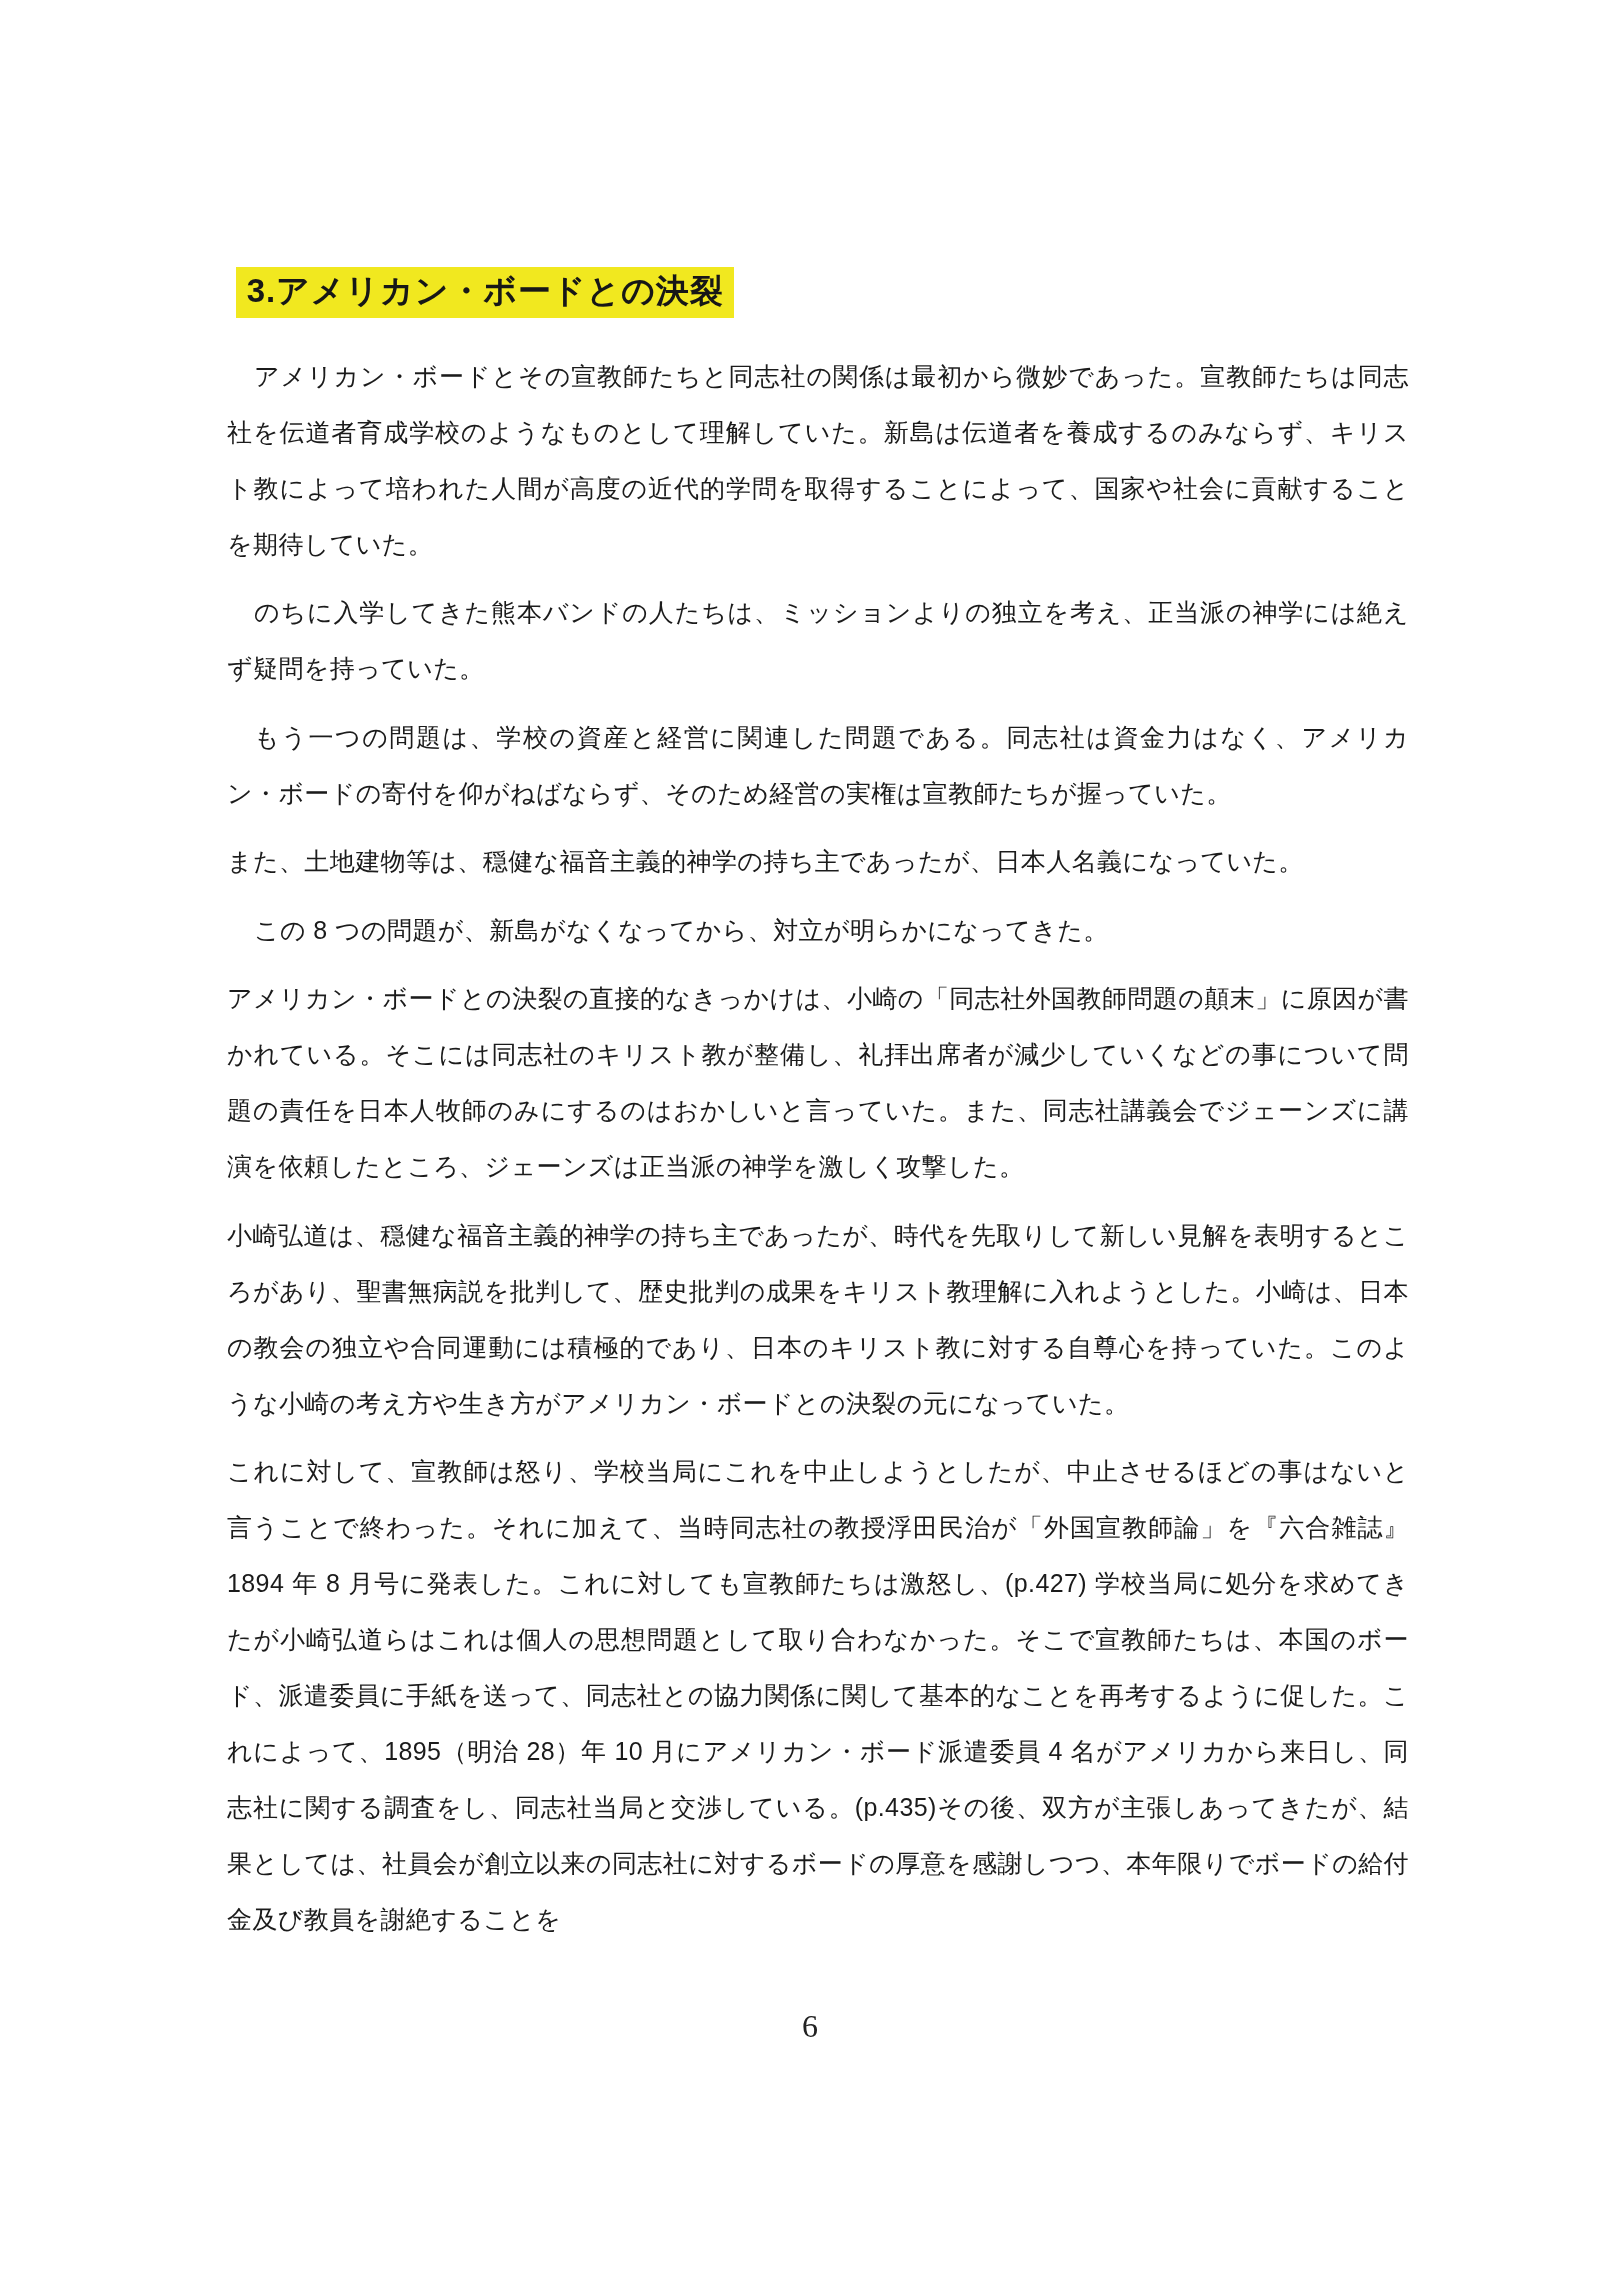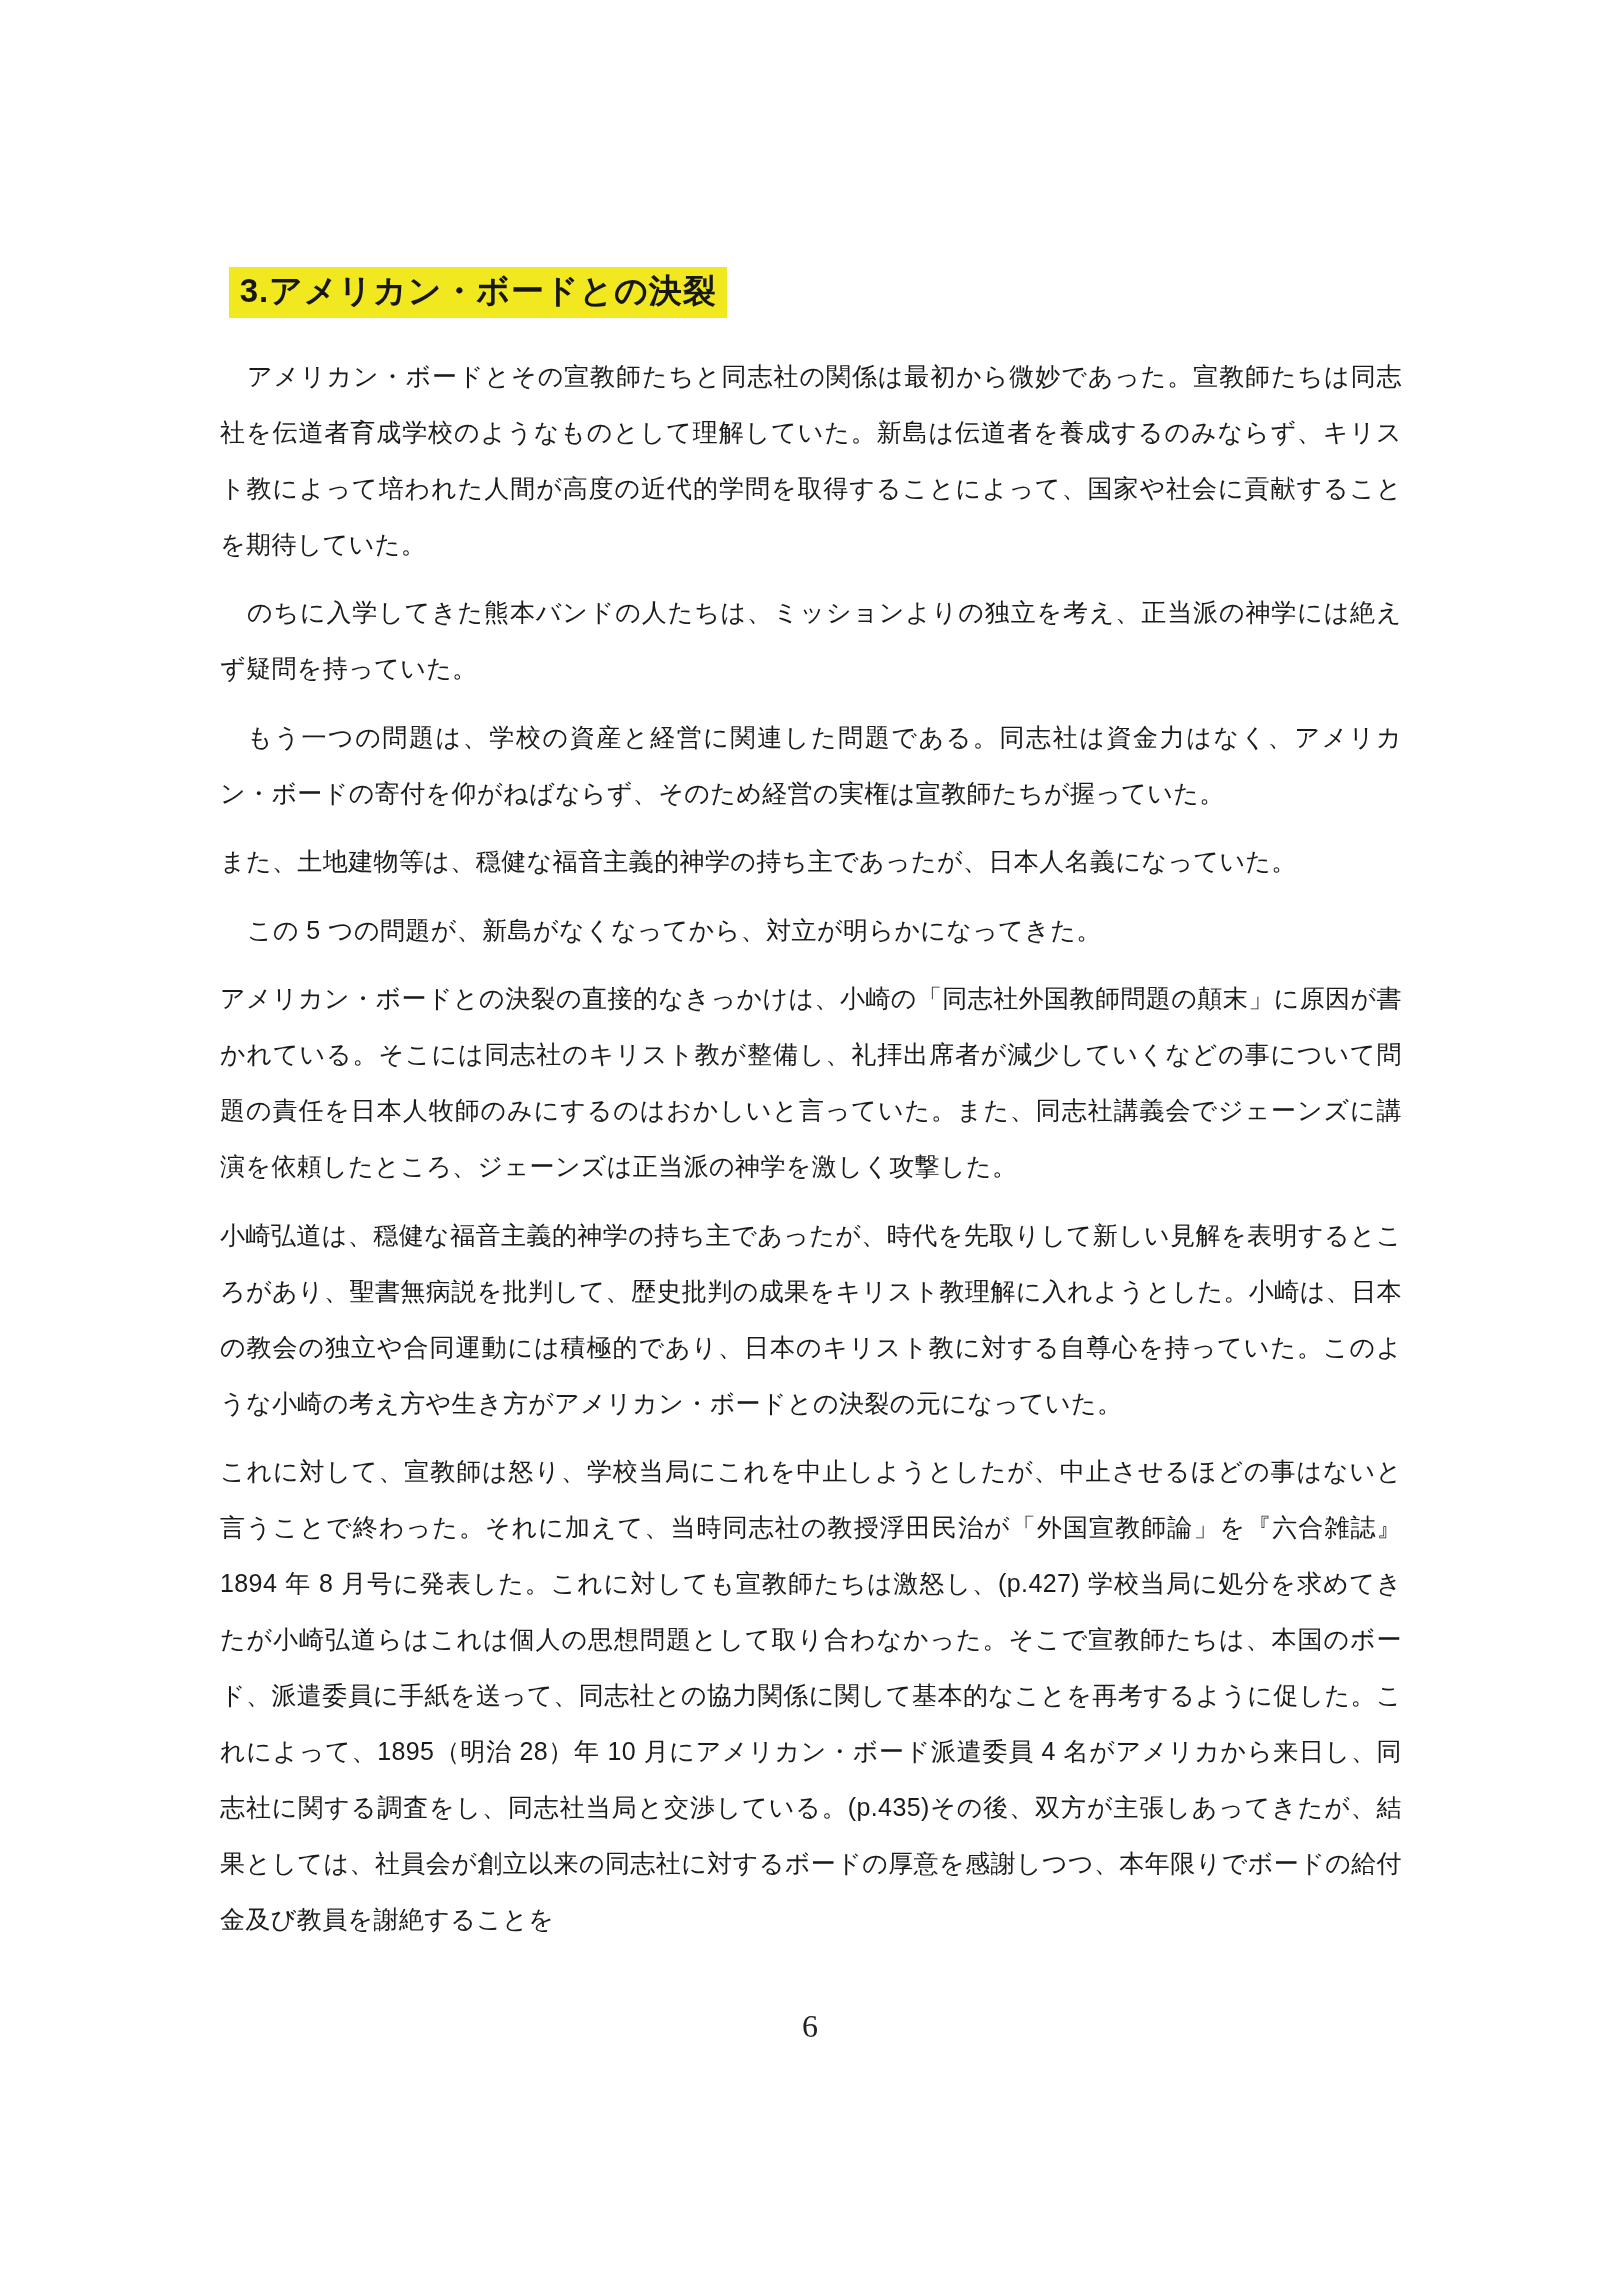--- a/index.html
+++ b/index.html
@@ -10,21 +10,21 @@
   .page {
     position: relative;
     width: 1620px;
     height: 2293px;
     background: #ffffff;
     overflow: hidden;
     font-family: "Liberation Sans", "DejaVu Sans", sans-serif;
   }
   .content {
     position: absolute;
-    left: 220px;
+    left: 227px;
     top: 267px;
     width: 1182px;
   }
   .heading {
     display: inline-block;
     margin-left: 9px;
     padding: 6.3px 10.7px 8px 10.7px;
     font-size: 33px;
     font-weight: bold;
     color: #171717;
@@ -65,21 +65,21 @@
 <div class="page">
   <div class="content">
     <div class="heading">
       <span>3.アメリカン・ボードとの決裂</span>
     </div>
     <div class="paragraphs">
       <p class="indent">アメリカン・ボードとその宣教師たちと同志社の関係は最初から微妙であった。宣教師たちは同志社を伝道者育成学校のようなものとして理解していた。新島は伝道者を養成するのみならず、キリスト教によって培われた人間が高度の近代的学問を取得することによって、国家や社会に貢献することを期待していた。</p>
       <p class="indent">のちに入学してきた熊本バンドの人たちは、ミッションよりの独立を考え、正当派の神学には絶えず疑問を持っていた。</p>
       <p class="indent">もう一つの問題は、学校の資産と経営に関連した問題である。同志社は資金力はなく、アメリカン・ボードの寄付を仰がねばならず、そのため経営の実権は宣教師たちが握っていた。</p>
       <p>また、土地建物等は、穏健な福音主義的神学の持ち主であったが、日本人名義になっていた。</p>
-      <p class="indent">この 5 つの問題が、新島がなくなってから、対立が明らかになってきた。</p>
+      <p class="indent">この 8 つの問題が、新島がなくなってから、対立が明らかになってきた。</p>
       <p>アメリカン・ボードとの決裂の直接的なきっかけは、小崎の「同志社外国教師問題の顛末」に原因が書かれている。そこには同志社のキリスト教が整備し、礼拝出席者が減少していくなどの事について問題の責任を日本人牧師のみにするのはおかしいと言っていた。また、同志社講義会でジェーンズに講演を依頼したところ、ジェーンズは正当派の神学を激しく攻撃した。</p>
       <p>小崎弘道は、穏健な福音主義的神学の持ち主であったが、時代を先取りして新しい見解を表明するところがあり、聖書無病説を批判して、歴史批判の成果をキリスト教理解に入れようとした。小崎は、日本の教会の独立や合同運動には積極的であり、日本のキリスト教に対する自尊心を持っていた。このような小崎の考え方や生き方がアメリカン・ボードとの決裂の元になっていた。</p>
       <p>これに対して、宣教師は怒り、学校当局にこれを中止しようとしたが、中止させるほどの事はないと言うことで終わった。それに加えて、当時同志社の教授浮田民治が「外国宣教師論」を『六合雑誌』1894 年 8 月号に発表した。これに対しても宣教師たちは激怒し、(p.427) 学校当局に処分を求めてきたが小崎弘道らはこれは個人の思想問題として取り合わなかった。そこで宣教師たちは、本国のボード、派遣委員に手紙を送って、同志社との協力関係に関して基本的なことを再考するように促した。これによって、1895（明治 28）年 10 月にアメリカン・ボード派遣委員 4 名がアメリカから来日し、同志社に関する調査をし、同志社当局と交渉している。(p.435)その後、双方が主張しあってきたが、結果としては、社員会が創立以来の同志社に対するボードの厚意を感謝しつつ、本年限りでボードの給付金及び教員を謝絶することを</p>
     </div>
   </div>
   <div class="page-number">6</div>
 </div>
 
 
 </body></html>

